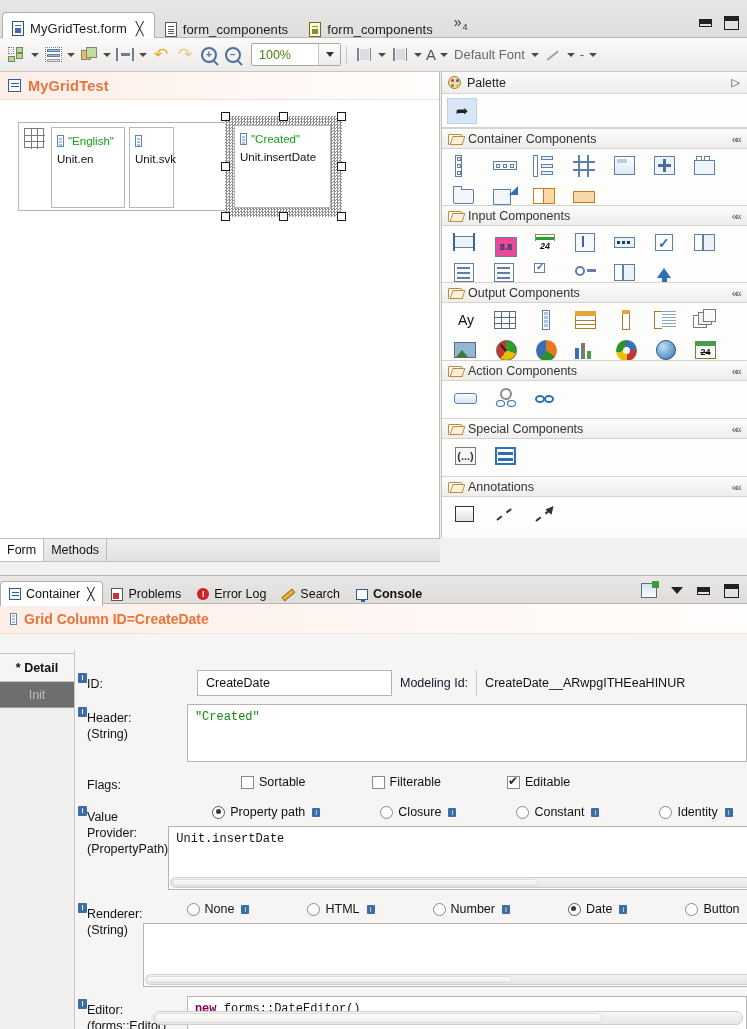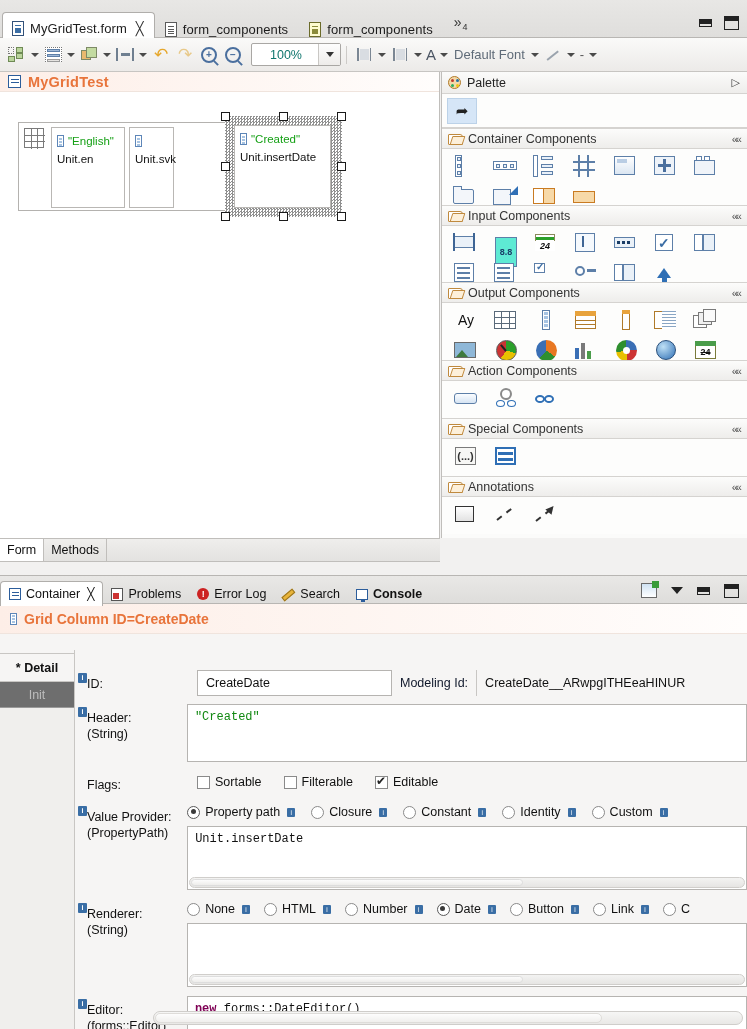--- a/index.html
+++ b/index.html
@@ -70,21 +70,21 @@
   .tbtn { width: 24px; height: 24px; display:flex; align-items:center; justify-content:center; position:relative; }
   .caret { width: 12px; height: 22px; display: flex; align-items: center; justify-content: center; }
   .caret i { width:0;height:0;border-left:4px solid transparent;border-right:4px solid transparent;border-top:4px solid #4a4a4a; display:block; }
   .tsep { width: 1px; height: 18px; background: #cdcbc8; margin: 0 5px; }
 
   .zoombox {
     width: 90px; height: 23px; margin-left: 6px;
     border: 1px solid #a9a7a4; background: #fff;
     display: flex; align-items: center; border-radius: 2px;
   }
-  .zoombox .zv { flex:1; padding-left: 18px; font-size: 12.5px; color:#0f766e; }
+  .zoombox .zv { flex:1; padding-left: 7px; font-size: 12.5px; color:#4d7c0f; }
   .zoombox .zarrow { width: 22px; height: 21px; border-left: 1px solid #c9c7c4;
      background: linear-gradient(#fdfdfd,#eeecea); display:flex; align-items:center; justify-content:center; }
   .zoombox .zarrow i { width:0;height:0;border-left:4px solid transparent;border-right:4px solid transparent;border-top:5px solid #333; }
 
   .fontname { font-size: 13px; color: #5f6b78; padding: 0 4px; white-space: nowrap; }
   .bigA { font-size: 15px; color:#4b5563; padding: 0 2px; }
   .dashlbl { color:#555; font-size: 13px; padding: 0 3px; }
   .alignico { width:18px;height:13px;display:flex;align-items:center;justify-content:center;gap:1px; }
   .alignico b { display:block;width:1.5px;height:13px;background:#7b8794; }
   .alignico s { display:block;width:9px;height:11px;background:#d9dde2; }
@@ -112,21 +112,21 @@
   .g-redo { color:#e8c98a; }
   .g-zin, .g-zout { width:16px;height:16px;border:2px solid #4a6f9e;border-radius:50%;position:relative;display:flex;align-items:center;justify-content:center;font-size:10px;color:#4a6f9e;font-weight:bold; }
   .g-zin:after, .g-zout:after { content:''; position:absolute; right:-4px;bottom:-3px; width:6px;height:2px;background:#4a6f9e;transform:rotate(45deg); }
 
   
   .canvas {
     position: absolute; left: 0; top: 72px; width: 440px; height: 466px;
     background: #ffffff; border-right: 1px solid #c0bebb;
   }
   .canvas-head {
-    height: 20px; background: linear-gradient(90deg,#fdeee7,#fffdfc);
+    height: 28px; background: linear-gradient(90deg,#fdeee7,#fffdfc);
     display:flex; align-items:center; gap:7px; padding-left: 8px;
     border-bottom: 1px solid #f0e4dd;
   }
   .canvas-head .ttl { color:#e8743b; font-weight:bold; font-size:14.5px; letter-spacing:.2px; }
   .grid-ico { width:13px;height:13px;border:1.4px solid #2c5d9b;background:#fff;position:relative;flex:none; }
   .grid-ico:after { content:''; position:absolute;left:1.5px;right:1.5px;top:3px;height:6px;
      background: repeating-linear-gradient(#2c5d9b 0 1px, transparent 1px 3px); }
 
   .gridwidget {
     position:absolute; left:18px; top:50px; width:305px; height:89px;
@@ -237,21 +237,21 @@
   .ic-win i{position:absolute;}
   .ic-win i:nth-child(1){left:0;top:3px;width:11px;height:16px;border:1.4px solid #c97b22;background:#fff;}
   .ic-win i:nth-child(2){left:10px;top:3px;width:12px;height:16px;border:1.4px solid #c97b22;background:#f7d9a8;}
   .ic-win2 i{position:absolute;left:0;top:6px;width:22px;height:12px;border:1.4px solid #c97b22;background:#f7d9a8;}
 
   .ic-text i{position:absolute;}
   .ic-text i:nth-child(1){left:1px;top:4px;width:20px;height:12px;border:1.4px solid #5d7fa8;background:#eaf1f8;}
   .ic-text i:nth-child(2){left:0px;top:1px;width:2px;height:18px;background:#3e6595;}
   .ic-text i:nth-child(3){right:4px;top:1px;width:2px;height:18px;background:#3e6595;}
   .ic-num { font-size:9px;font-weight:bold;color:#1a3d66; display:flex;align-items:center;justify-content:center;
-     border:1.4px solid #5d7fa8; background:#5eead4; width:22px;height:30px;margin:5px 2px; }
+     border:1.4px solid #5d7fa8; background:#ec4899; width:22px;height:20px;margin:5px 2px; }
   .ic-date i{position:absolute;}
   .ic-date i:nth-child(1){left:2px;top:2px;width:20px;height:17px;border:1.3px solid #8a8a5a;background:#fff;}
   .ic-date i:nth-child(2){left:3px;top:5px;width:18px;height:2.5px;background:#2aa02a;}
   .ic-date i:nth-child(3){left:2px;top:9px;width:20px;height:10px;background:#fff;
      font-size:9px;color:#111;text-align:center;font-weight:bold;line-height:10px;}
   .ic-area i{position:absolute;}
   .ic-area i:nth-child(1){left:2px;top:1px;width:20px;height:19px;border:1.4px solid #5d7fa8;background:#f5f9fd;}
   .ic-area i:nth-child(2){left:9px;top:4px;width:2px;height:11px;background:#3e6595;}
   .ic-pass i{position:absolute;}
   .ic-pass i:nth-child(1){left:1px;top:5px;width:21px;height:11px;border:1.4px solid #5d7fa8;background:#eaf1f8;}
@@ -404,21 +404,21 @@
   .hscroll i { position:absolute; left:1px; top:1px; bottom:1px; width:60%;
     background:linear-gradient(#fcfcfc,#eeedeb); border-radius:6px; border:1px solid #ddd; }
 
   .radio { width:13px;height:13px;border-radius:50%;border:1.5px solid #8a8a8a;background:#fff;
     display:inline-block; vertical-align:middle; position:relative; flex:none; }
   .radio.on { border-color:#5a5a5a; background:#fff; }
   .radio.on:after { content:''; position:absolute;left:2.5px;top:2.5px;width:5px;height:5px;border-radius:50%;background:#3a3a3a; }
   .cbox { width:13px;height:13px;border:1.5px solid #8a8a8a;background:#fff; display:inline-block;
     vertical-align:middle; position:relative; flex:none; }
   .cbox.on:after { content:'✔'; position:absolute; left:0px; top:-3px; font-size:12px; color:#222; }
-  .opt { display:flex; align-items:center; gap:5px; font-size:12.5px; color:#111; white-space:nowrap; }
+  .opt { display:flex; align-items:center; gap:5px; font-size:12.5px; color:#111; white-space:nowrap;margin-left:44px; }
 
   .modlbl { font-size:12.5px; color:#0f172a; padding:0 8px; }
   .vsep { width:1px; background:#c8c6c3; }
 
   .bottom-scroll {
     position:absolute; left:78px; right:4px; bottom:4px; height:14px;
     background:linear-gradient(#f6f6f5,#e9e8e6); border:1px solid #cfcdca; border-radius:7px;
   }
   .bottom-scroll i { position:absolute;left:1px;top:1px;bottom:1px;width:76%;
     background:linear-gradient(#fdfdfd,#f0efed); border:1px solid #dedcd9; border-radius:7px; }

